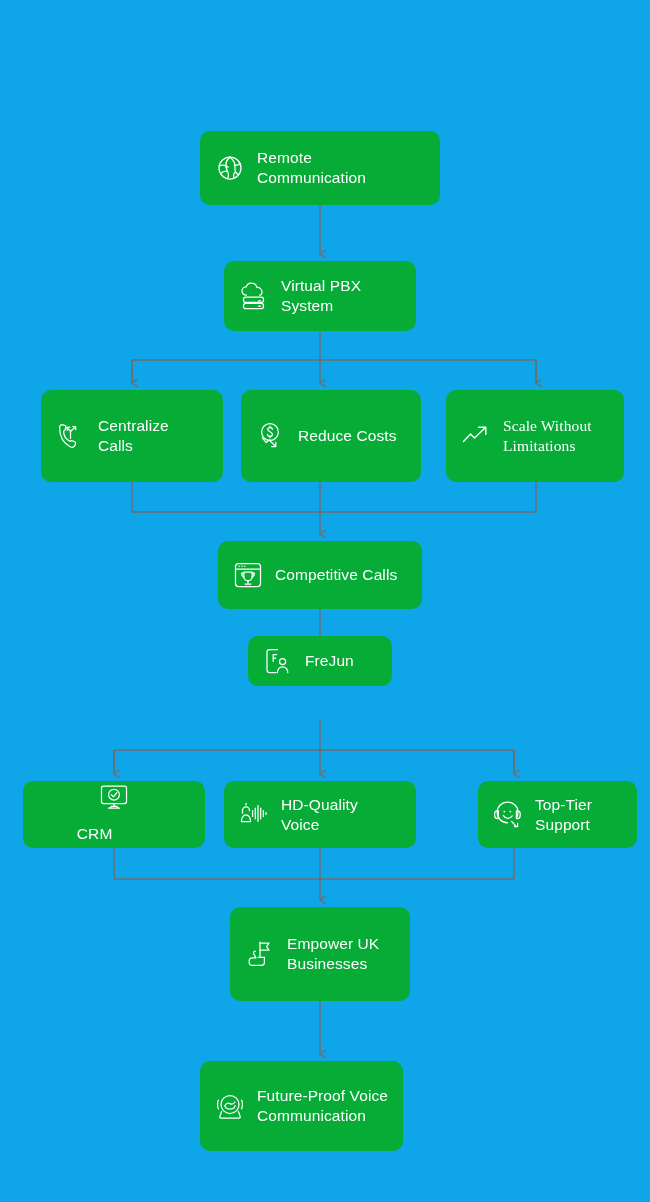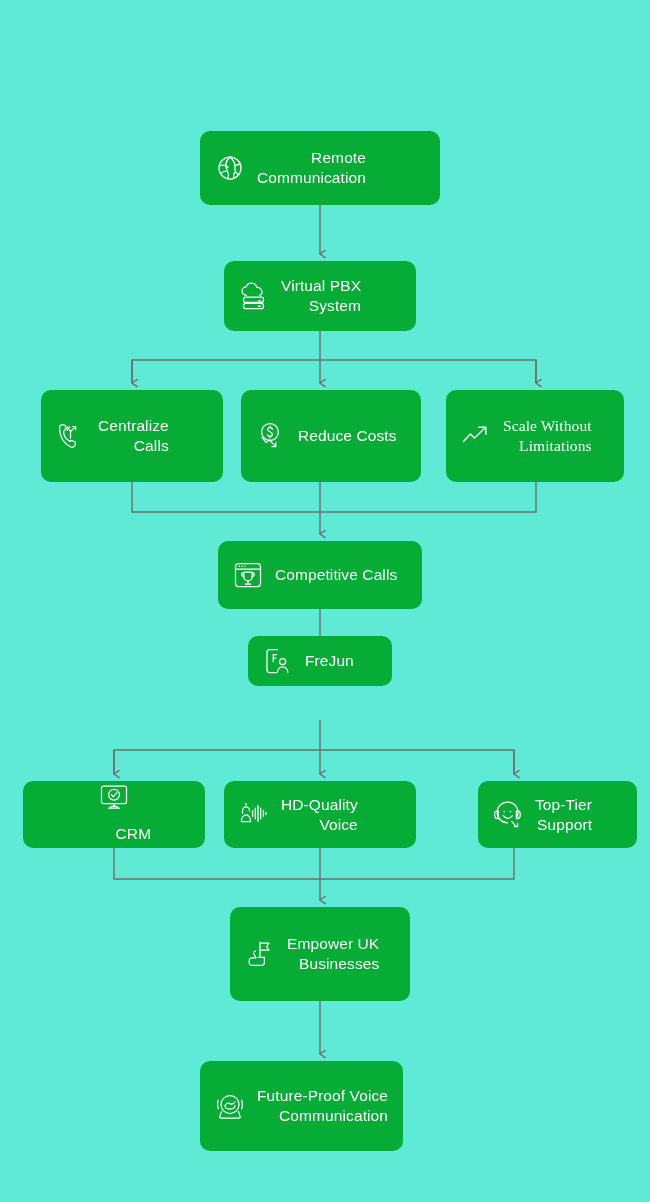--- a/index.html
+++ b/index.html
@@ -7,22 +7,21 @@
     width: 650px;
     height: 1202px;
     background: #000000;
     font-family: "Liberation Sans", sans-serif;
     overflow: hidden;
   }
   #flow-root {
     position: relative;
     width: 650px;
     height: 1202px;
-    background: #5eead4;
-    text-align: right;
+    background: #0ea5e9;
   }
   #connector-layer {
     position: absolute;
     left: 0; top: 0;
     width: 650px;
     height: 1202px;
     pointer-events: none;
   }
   .node {
     position: absolute;

